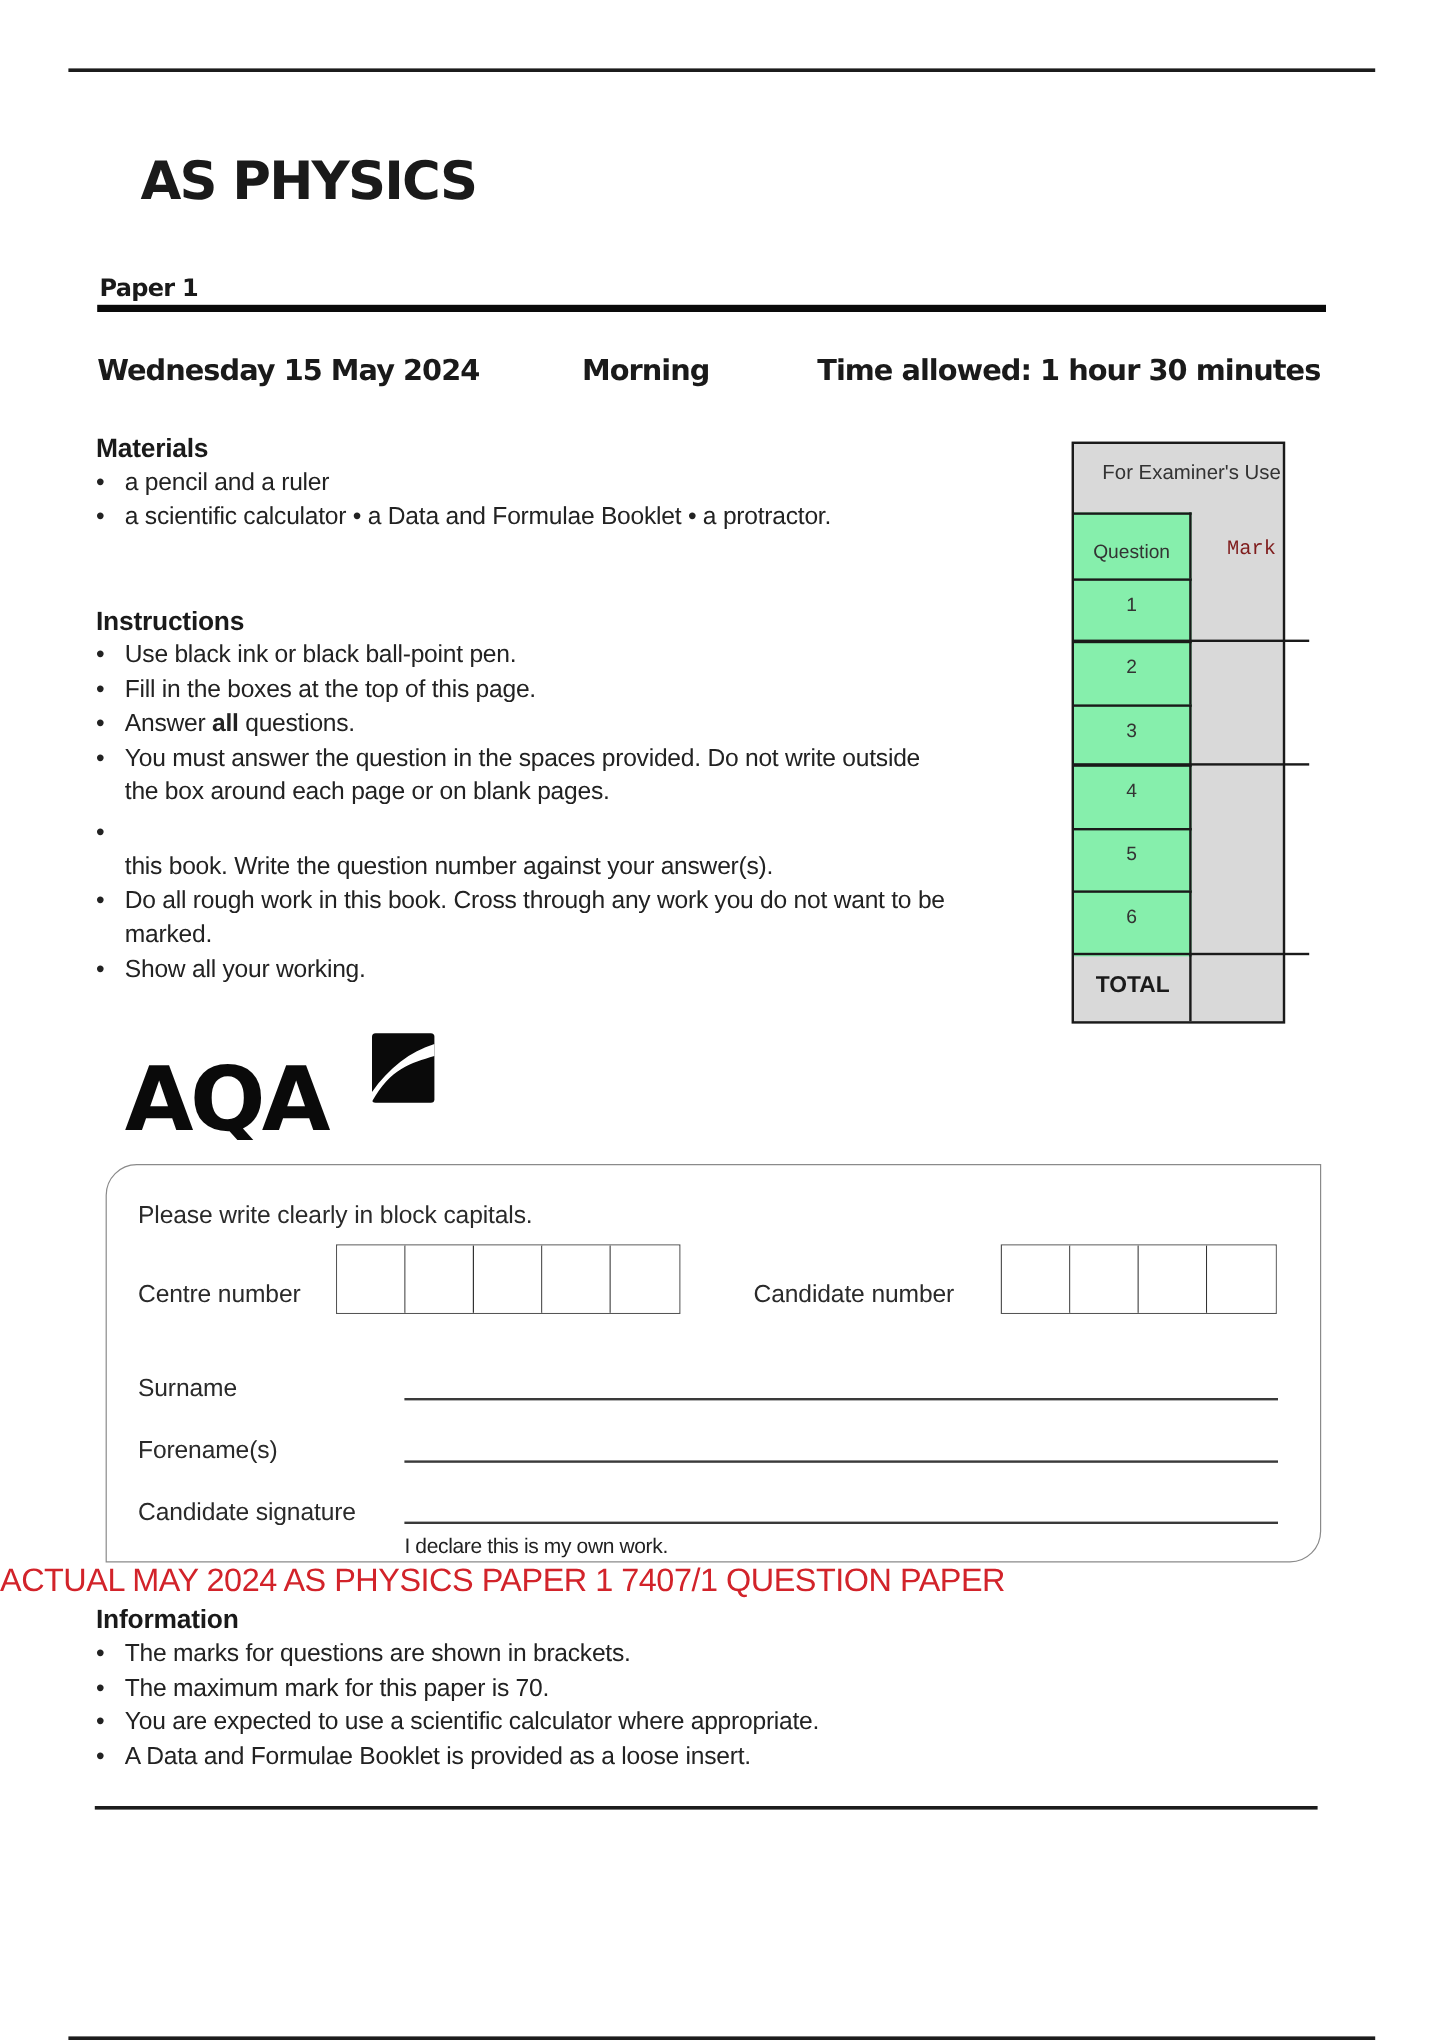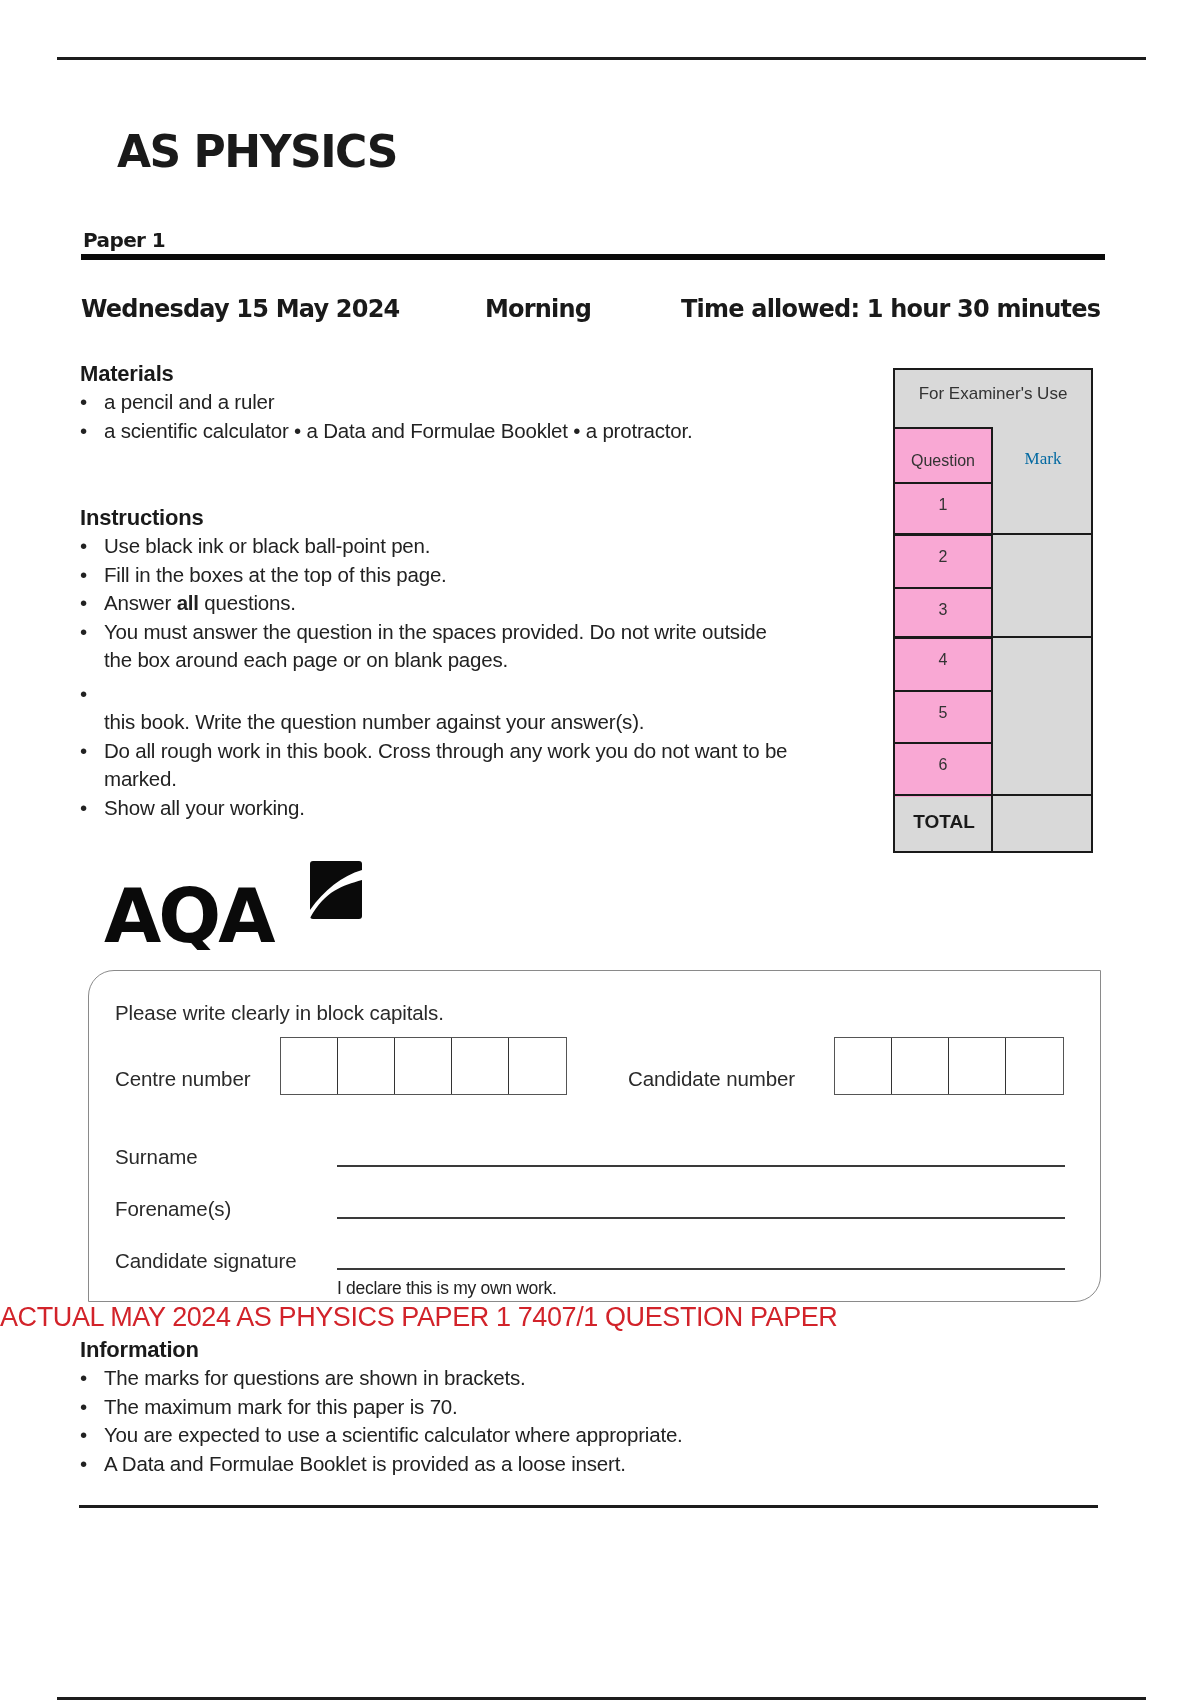--- a/index.html
+++ b/index.html
@@ -14,25 +14,25 @@
   .metarow { top: 292px; font-family: "DejaVu Sans", sans-serif; font-weight: bold; font-size: 24px; letter-spacing: -0.8px; line-height: 34px; white-space: nowrap; }
 
   .sec-head { font-family: "Liberation Sans", sans-serif; font-weight: bold; font-size: 22px; line-height: 28px; white-space: nowrap; letter-spacing: -0.2px; }
   .body-line { font-family: "Liberation Sans", sans-serif; font-size: 20.5px; line-height: 28.5px; white-space: nowrap; color: #222; letter-spacing: -0.2px; }
   ul.blist { list-style: none; margin: 0; padding: 0; }
   ul.blist li { position: relative; padding-left: 24px; font-family: "Liberation Sans", sans-serif; font-size: 20.5px; line-height: 28.5px; color: #222; letter-spacing: -0.2px; }
   ul.blist li .bullet { position: absolute; left: 0; top: 0; }
   ul.blist li.gap { margin-top: 5px; }
 
   
-  #examiner { left: 893px; top: 368px; width: 200px; height: 485px; border: 2px solid #1a1a1a; box-sizing: border-box; background: #d9d9d9; }
+  #examiner { left: 893px; top: 368px; width: 178px; height: 485px; border: 2px solid #1a1a1a; box-sizing: border-box; background: #d9d9d9; }
   #examiner .hdr { position: absolute; left: 0; top: 0; width: 196px; height: 59px; text-align: center; font-family: "Liberation Sans", sans-serif; font-size: 17px; line-height: 48px; color: #333; }
-  .qcell { position: absolute; left: 0; width: 98px; background: #f9a8d4; border-top: 2px solid #1a1a1a; border-right: 2px solid #1a1a1a; box-sizing: border-box; text-align: center; font-family: "Liberation Sans", sans-serif; font-size: 16px; color: #333; }
+  .qcell { position: absolute; left: 0; width: 98px; background: #86efac; border-top: 2px solid #1a1a1a; border-right: 2px solid #1a1a1a; box-sizing: border-box; text-align: center; font-family: "Liberation Sans", sans-serif; font-size: 16px; color: #333; }
   .hline { position: absolute; left: 0; width: 196px; height: 2px; background: #1a1a1a; }
-  .mark-label { position: absolute; left: 100px; width: 96px; text-align: center; font-family: Liberation Serif, serif; font-size: 17px; color: #0369a1; }
+  .mark-label { position: absolute; left: 100px; width: 96px; text-align: center; font-family: Liberation Mono, monospace; font-size: 17px; color: #7f1d1d; }
   .total-cell { position: absolute; left: 0; width: 98px; text-align: center; font-family: "Liberation Sans", sans-serif; font-weight: bold; font-size: 19px; color: #1a1a1a; }
   .vdiv { position: absolute; width: 2px; background: #1a1a1a; }
 
   
   #logo { left: 104px; top: 850px; width: 270px; height: 100px; }
 
   
   #cand-box { left: 88px; top: 970px; width: 1013px; height: 332px; border: 1.5px solid #8a8a8a; box-sizing: border-box; border-radius: 26px 0 26px 0; }
   .lbl { font-family: "Liberation Sans", sans-serif; font-size: 20.5px; color: #2a2a2a; white-space: nowrap; line-height: 26px; letter-spacing: -0.1px; }
   .digit-row { position: absolute; display: flex; height: 58px; border: 1.5px solid #555; box-sizing: border-box; }

